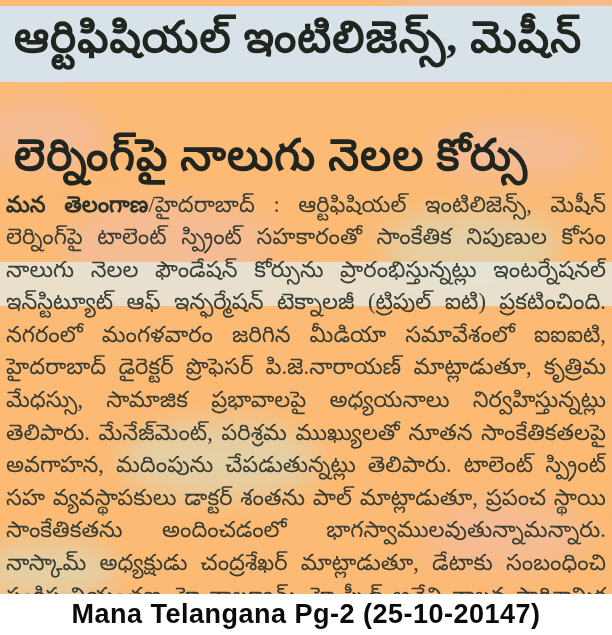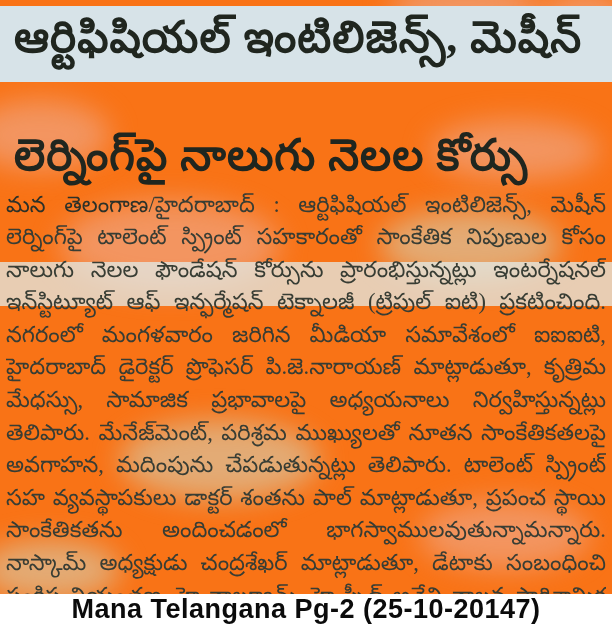--- a/index.html
+++ b/index.html
@@ -1,20 +1,20 @@
 <!DOCTYPE html>
 <html><head>
 <meta charset="utf-8">
 <style>
   html, body { margin: 0; padding: 0; }
   .page {
     position: relative;
     width: 612px;
     height: 635px;
-    background: #f97316;
+    background: #fdba74;
     overflow: hidden;
     font-family: "Liberation Serif", "DejaVu Serif", serif;
   }
   
   .blob { position: absolute; border-radius: 50%; filter: blur(14px); pointer-events: none; }
   .blob.pink { background: rgba(236, 190, 186, 0.45); }
   .blob.green { background: rgba(205, 228, 212, 0.5); }
   .blob.b1 { left: 390px; top: -20px; width: 150px; height: 60px; }
   .blob.b2 { left: 540px; top: -10px; width: 90px; height: 70px; }
   .blob.b3 { left: -30px; top: 100px; width: 140px; height: 70px; }
@@ -56,28 +56,29 @@
     position: absolute;
     left: 6px; top: 166px;
     width: 600px;
     height: 428px;
     color: #383d34;
     font-size: 22.5px;
     line-height: 32.6px;
     text-align: justify;
     overflow: hidden;
   }
-  .article-body .lead-bold { font-weight: 400; color: #2c3129; }
+  .article-body .lead-bold { font-weight: 700; color: #2c3129; }
 
   .caption-bar {
     position: absolute;
     left: 0; bottom: 0;
     width: 612px; height: 41px;
     background: #ffffff;
     display: flex;
+    align-items: center;
     justify-content: center;
   }
   .caption-text {
     font-family: "Liberation Sans", "DejaVu Sans", sans-serif;
     font-weight: 700;
     font-size: 27px;
     color: #0b0b0b;
     letter-spacing: 0.5px;
   }
 </style>

